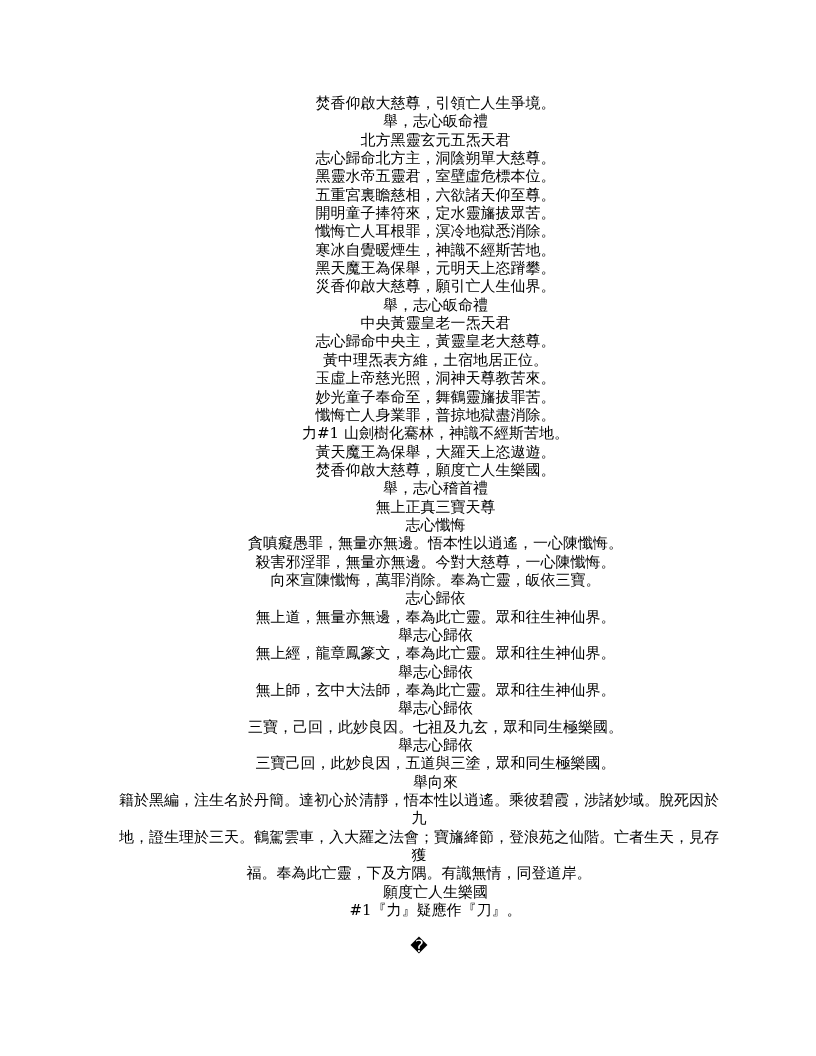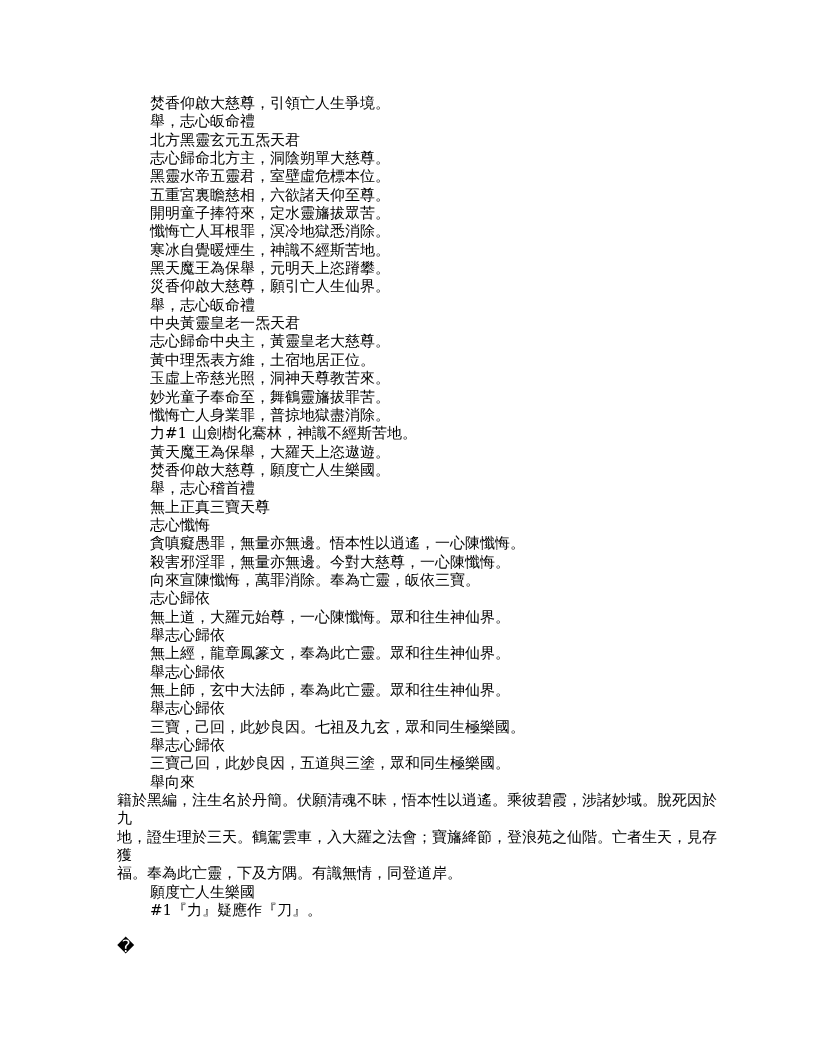--- a/index.html
+++ b/index.html
@@ -7,20 +7,21 @@
     padding: 0;
     background: #ffffff;
   }
   .page {
     position: relative;
     width: 816px;
     height: 1056px;
     background: #ffffff;
     overflow: hidden;
     font-family: "DejaVu Serif", "Liberation Serif", serif;
+    text-align: center;
   }
   .doc {
     position: absolute;
     left: 117px;
     top: 94px;
     width: 604px;
     color: #000000;
   }
   .line {
     font-size: 15px;
@@ -66,31 +67,31 @@
         <div class="line indent">力#1 山劍樹化騫林，神識不經斯苦地。</div>
         <div class="line indent">黃天魔王為保舉，大羅天上恣遨遊。</div>
         <div class="line indent">焚香仰啟大慈尊，願度亡人生樂國。</div>
         <div class="line indent">舉，志心稽首禮</div>
         <div class="line indent">無上正真三寶天尊</div>
         <div class="line indent">志心懺悔</div>
         <div class="line indent">貪嗔癡愚罪，無量亦無邊。悟本性以逍遙，一心陳懺悔。</div>
         <div class="line indent">殺害邪淫罪，無量亦無邊。今對大慈尊，一心陳懺悔。</div>
         <div class="line indent">向來宣陳懺悔，萬罪消除。奉為亡靈，皈依三寶。</div>
         <div class="line indent">志心歸依</div>
-        <div class="line indent">無上道，大羅元始尊，一心陳懺悔。眾和往生神仙界。</div>
+        <div class="line indent">無上道，無量亦無邊，奉為此亡靈。眾和往生神仙界。</div>
         <div class="line indent">舉志心歸依</div>
         <div class="line indent">無上經，龍章鳳篆文，奉為此亡靈。眾和往生神仙界。</div>
         <div class="line indent">舉志心歸依</div>
         <div class="line indent">無上師，玄中大法師，奉為此亡靈。眾和往生神仙界。</div>
         <div class="line indent">舉志心歸依</div>
         <div class="line indent">三寶，己回，此妙良因。七祖及九玄，眾和同生極樂國。</div>
         <div class="line indent">舉志心歸依</div>
         <div class="line indent">三寶己回，此妙良因，五道與三塗，眾和同生極樂國。</div>
         <div class="line indent">舉向來</div>
-        <div class="line">籍於黑編，注生名於丹簡。伏願清魂不昧，悟本性以逍遙。乘彼碧霞，涉諸妙域。脫死因於九</div>
+        <div class="line">籍於黑編，注生名於丹簡。達初心於清靜，悟本性以逍遙。乘彼碧霞，涉諸妙域。脫死因於九</div>
         <div class="line">地，證生理於三天。鶴駕雲車，入大羅之法會；寶旛絳節，登浪苑之仙階。亡者生天，見存獲</div>
         <div class="line">福。奉為此亡靈，下及方隅。有識無情，同登道岸。</div>
         <div class="line indent">願度亡人生樂國</div>
         <div class="line indent">#1『力』疑應作『刀』。</div>
       </div>
     <div class="replacement-line">�</div>
   </div>
 </div>
 
 </body></html>

